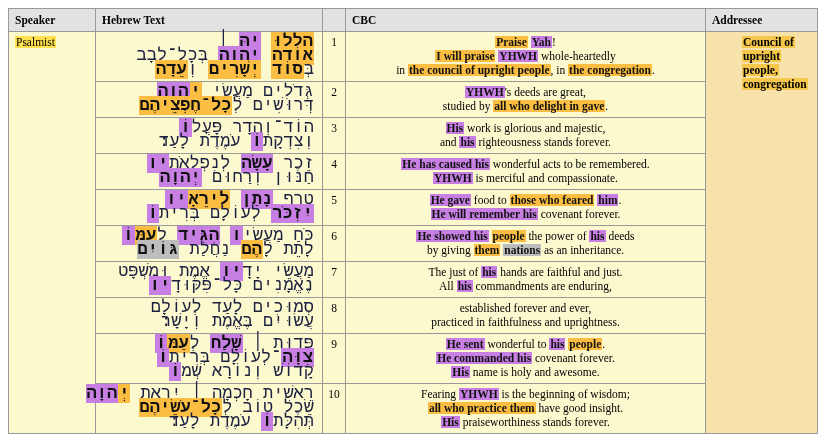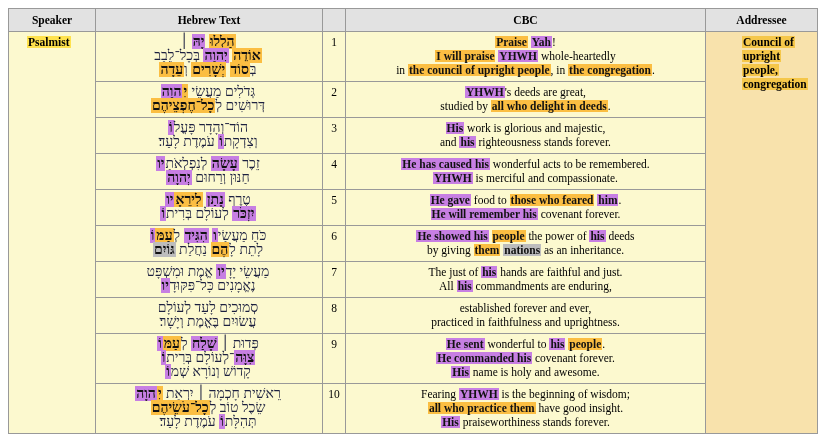--- a/index.html
+++ b/index.html
@@ -18,47 +18,47 @@
   th,td{
     border:1px solid var(--border-c);
     vertical-align:top;
     padding:3px 6px 4px 6px;
     font-size:11.5px;
     line-height:14px;
     box-sizing:border-box;
   }
   thead th{
     background:var(--header-bg);
-    text-align:center;
+    text-align:left;
     font-weight:bold;
     height:22px;
     padding-top:4px;
   }
   col.c-speaker{width:87px;}
   col.c-hebrew{width:227px;}
   col.c-num{width:23px;}
   col.c-cbc{width:360px;}
   col.c-addr{width:112px;}
   td.speaker-cell{background:var(--row-bg);}
   td.addr-cell{background:var(--addr-bg);padding-left:36px;}
   td.hebrew-cell{
-    text-align:center;
+    text-align:right;
     padding-right:8px;
-    font-family:Liberation Serif, serif;
-    font-size:14px;
+    font-family:Liberation Mono, monospace;
+    font-size:17px;
     color:#1c2040;
   }
   td.num-cell{text-align:center;padding-left:2px;padding-right:2px;}
   .heb-line{direction:rtl;unicode-bidi:embed;white-space:nowrap;}
   .cbc-line{white-space:nowrap;text-align:center;}
   .hl{font-weight:bold;padding:0 1px;color:#111;}
   .hl-o{background:var(--hl-orange);}
   .hl-p{background:var(--hl-purple);}
   .hl-g{background:var(--hl-gray);}
-  .speaker-label{font-weight:bold;background:var(--hl-yellow);padding:0 1px;margin-left:12px;}
+  .speaker-label{font-weight:normal;background:var(--hl-yellow);padding:0 1px;}
   .addr-label{font-weight:bold;background:var(--hl-addr);padding:0 1px;
     box-decoration-break:clone;-webkit-box-decoration-break:clone;}
 </style>
 </head>
 <body style="--hl-orange: #FBBE42; --hl-purple: #C77FE3; --hl-gray: #BDBDBD; --hl-yellow: #FFE24D; --hl-addr: #F5C74A; --row-bg: #FCF9CF; --addr-bg: #F8E2AC; --header-bg: #E2E2E2; --border-c: #999999;">
 
 <div class="wrap">
   <table class="exegesis">
     <colgroup>
       <col class="c-speaker">
@@ -93,21 +93,21 @@
           <td class="addr-cell" rowspan="10"><span class="addr-label">Council of upright people, congregation</span></td>
         </tr>
         <tr>
           <td class="hebrew-cell">
             <div class="heb-line" dir="rtl"><span>גְּדֹלִים מַעֲשֵׂי </span><span class="hl hl-o">יְ</span><span class="hl hl-p">הוָה</span></div>
             <div class="heb-line" dir="rtl"><span>דְּרוּשִׁים לְ</span><span class="hl hl-o">כָל־חֶפְצֵיהֶם</span><span>׃</span></div>
           </td>
           <td class="num-cell">2</td>
           <td class="cbc-cell">
             <div class="cbc-line"><span class="hl hl-p">YHWH</span><span>'s deeds are great,</span></div>
-            <div class="cbc-line"><span>studied by </span><span class="hl hl-o">all who delight in deeds</span><span>.</span></div>
+            <div class="cbc-line"><span>studied by </span><span class="hl hl-o">all who delight in gave</span><span>.</span></div>
           </td>
         </tr>
         <tr>
           <td class="hebrew-cell">
             <div class="heb-line" dir="rtl"><span>הוֹד־וְהָדָר פָּעֳל</span><span class="hl hl-p">וֹ</span></div>
             <div class="heb-line" dir="rtl"><span>וְצִדְקָת</span><span class="hl hl-p">וֹ</span><span> עֹמֶדֶת לָעַד׃</span></div>
           </td>
           <td class="num-cell">3</td>
           <td class="cbc-cell">
             <div class="cbc-line"><span class="hl hl-p">His</span><span> work is glorious and majestic,</span></div>

